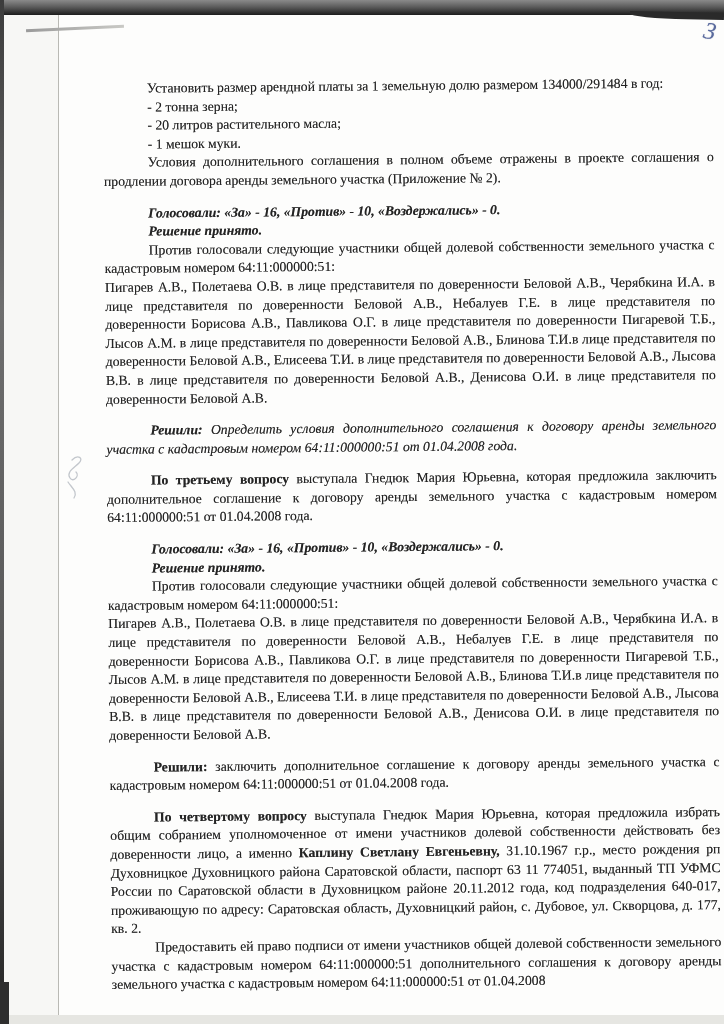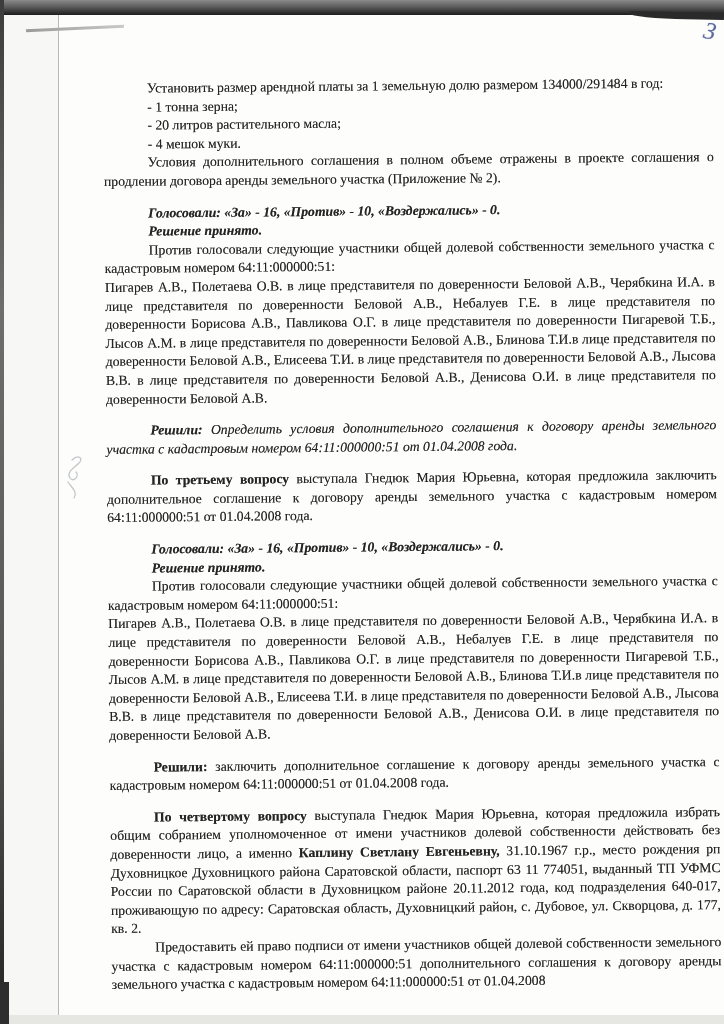--- a/index.html
+++ b/index.html
@@ -76,23 +76,23 @@
 </style>
 </head>
 <body>
 
 <div class="under-sheet"></div>
 <div class="sheet"></div>
 <div class="under-corner"></div>
 
 <div class="doc" style="color: rgb(36, 36, 36);">
     <p class="para indent"><span>Установить размер арендной платы за 1 земельную долю размером 134000/291484 в год:</span></p>
-    <p class="para indent left"><span>- 1 тонна зерна;</span></p>
+    <p class="para indent left"><span>- 2 тонна зерна;</span></p>
     <p class="para indent left"><span>- 20 литров растительного масла;</span></p>
-    <p class="para indent left"><span>- 4 мешок муки.</span></p>
+    <p class="para indent left"><span>- 1 мешок муки.</span></p>
     <p class="para indent"><span>Условия дополнительного соглашения в полном объеме отражены в проекте соглашения о продлении договора аренды земельного участка (Приложение № 2).</span></p>
     <p class="para indent left gap"><span style="font-weight: bold; font-style: italic;">Голосовали: «За» - 16, «Против» - 10, «Воздержались» - 0.</span></p>
     <p class="para indent left"><span style="font-weight: bold; font-style: italic;">Решение принято.</span></p>
     <p class="para indent"><span>Против голосовали следующие участники общей долевой собственности земельного участка с кадастровым номером 64:11:000000:51:</span></p>
     <p class="para"><span>Пигарев А.В., Полетаева О.В. в лице представителя по доверенности Беловой А.В., Черябкина И.А. в лице представителя по доверенности Беловой А.В., Небалуев Г.Е. в лице представителя по доверенности Борисова А.В., Павликова О.Г. в лице представителя по доверенности Пигаревой Т.Б., Лысов А.М. в лице представителя по доверенности Беловой А.В., Блинова Т.И.в лице представителя по доверенности Беловой А.В., Елисеева Т.И. в лице представителя по доверенности Беловой А.В., Лысова В.В. в лице представителя по доверенности Беловой А.В., Денисова О.И. в лице представителя по доверенности Беловой А.В.</span></p>
     <p class="para indent gap"><span style="font-weight: bold; font-style: italic;">Решили: </span><span style="font-style: italic;">Определить условия дополнительного соглашения к договору аренды земельного участка с кадастровым номером 64:11:000000:51 от 01.04.2008 года.</span></p>
     <p class="para indent gap"><span style="font-weight: bold;">По третьему вопросу </span><span>выступала Гнедюк Мария Юрьевна, которая предложила заключить дополнительное соглашение к договору аренды земельного участка с кадастровым номером 64:11:000000:51 от 01.04.2008 года.</span></p>
     <p class="para indent left gap"><span style="font-weight: bold; font-style: italic;">Голосовали: «За» - 16, «Против» - 10, «Воздержались» - 0.</span></p>
     <p class="para indent left"><span style="font-weight: bold; font-style: italic;">Решение принято.</span></p>
     <p class="para indent"><span>Против голосовали следующие участники общей долевой собственности земельного участка с кадастровым номером 64:11:000000:51:</span></p>

